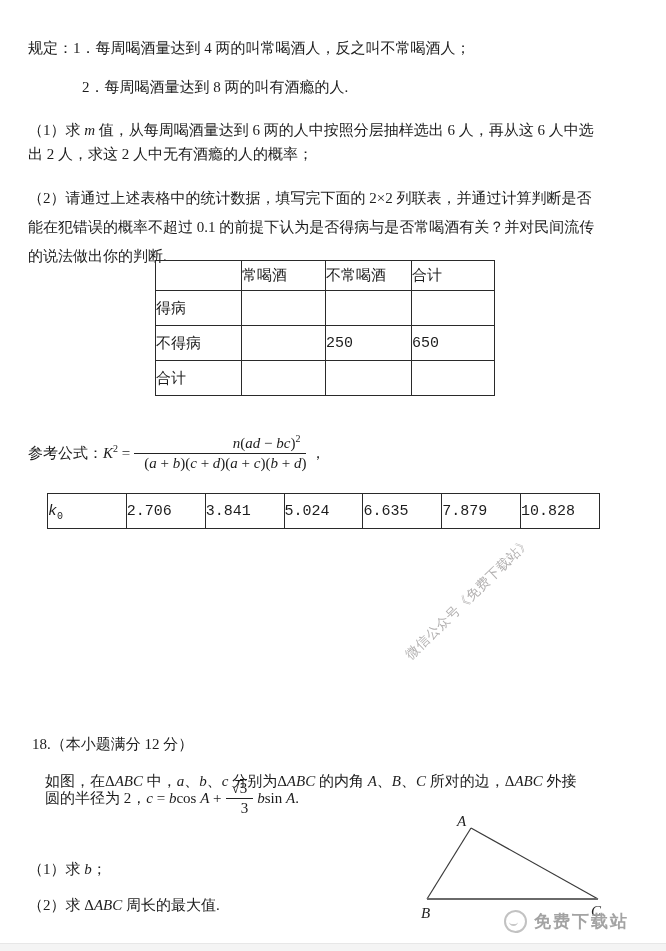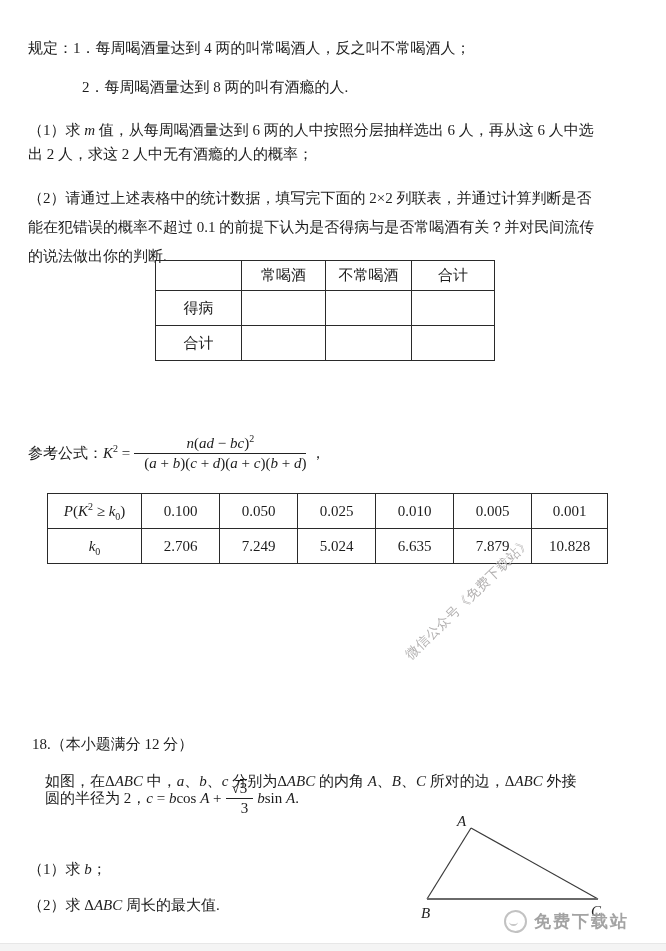--- a/index.html
+++ b/index.html
@@ -7,28 +7,28 @@
     width:666px;height:951px;background:#ffffff;position:relative;overflow:hidden;
     font-family:"Liberation Serif","DejaVu Serif",serif;
     color:#1c1c1c;font-size:15px;
   }
   .line{position:absolute;white-space:nowrap;line-height:18px;margin-top:20px;}
   .it{font-style:italic;}
   sup{font-size:10px;line-height:0;}
   sub{font-size:10px;line-height:0;}
   
   table{position:absolute;border-collapse:collapse;table-layout:fixed;}
-  td{border:1px solid #2a2a2a;text-align:center;vertical-align:middle;font-size:15px;padding:0;}
+  td{border:1px solid #2a2a2a;text-align:left;vertical-align:middle;font-size:15px;padding:0;font-family:Liberation Mono, monospace;}
   .t1 td{height:34px;}
   .t1 tr.h td{height:29px;}
   .t2 td{height:34px;}
   
   .formula{position:absolute;display:flex;align-items:center;white-space:nowrap;}
   .frac{display:inline-flex;flex-direction:column;text-align:center;margin:0 4px;vertical-align:middle;}
-  .frac .num{display:block;padding:0 6px 1px;border-bottom:1px solid #222;}
+  .frac .num{display:block;padding:0 6px 1px;border-bottom:1px solid #222;text-align:right;}
   .frac .den{display:block;padding-top:1px;margin-left:10px;}
   .rad{border-top:1px solid currentColor;}
   
   .watermark{
     position:absolute;left:408px;top:648px;transform-origin:0 50%;
     transform:rotate(-44deg);white-space:nowrap;
     color:#b2b0b0;font-size:13.5px;letter-spacing:0.5px;
   }
   
   .tri{position:absolute;left:405px;top:808px;}
@@ -65,53 +65,50 @@
     <td style="width:85px">不常喝酒</td>
     <td style="width:82px">合计</td>
   </tr>
   <tr>
     <td>得病</td>
     <td></td>
     <td></td>
     <td></td>
   </tr>
   <tr>
+    <td>不得病</td>
+    <td></td>
+    <td>250</td>
+    <td>650</td>
+  </tr>
+  <tr>
     <td>合计</td>
     <td></td>
     <td></td>
     <td></td>
   </tr>
 </tbody>
   </table>
 
 <div class="formula" style="left:28px;top:428px;height:50px">
   <span>参考公式：</span>
   <span><span class="it">K</span><sup>2</sup><span> = </span></span>
   <span class="frac">
     <span class="num"><span class="it">n</span><span>(</span><span class="it">ad</span><span> − </span><span class="it">bc</span><span>)</span><sup>2</sup></span>
     <span class="den"><span>(</span><span class="it">a</span><span> + </span><span class="it">b</span><span>)(</span><span class="it">c</span><span> + </span><span class="it">d</span><span>)(</span><span class="it">a</span><span> + </span><span class="it">c</span><span>)(</span><span class="it">b</span><span> + </span><span class="it">d</span><span>)</span></span>
   </span>
   <span>，</span>
 </div>
 
 <table class="t2" style="left:47px;top:493px;width:553px">
   <tbody>
-      <tr>
-    <td style="width:93px"><span class="it">P</span><span>(</span><span class="it">K</span><sup>2</sup><span> ≥ </span><span class="it">k</span><sub>0</sub><span>)</span></td>
-    <td style="width:77px">0.100</td>
-    <td style="width:77px">0.050</td>
-    <td style="width:77px">0.025</td>
-    <td style="width:77px">0.010</td>
-    <td style="width:77px">0.005</td>
-    <td style="width:75px">0.001</td>
-  </tr>
   <tr>
     <td><span class="it">k</span><sub>0</sub></td>
     <td>2.706</td>
-    <td>7.249</td>
+    <td>3.841</td>
     <td>5.024</td>
     <td>6.635</td>
     <td>7.879</td>
     <td>10.828</td>
   </tr>
 </tbody>
   </table>
 
 <div class="watermark">微信公众号《免费下载站》</div>
 

